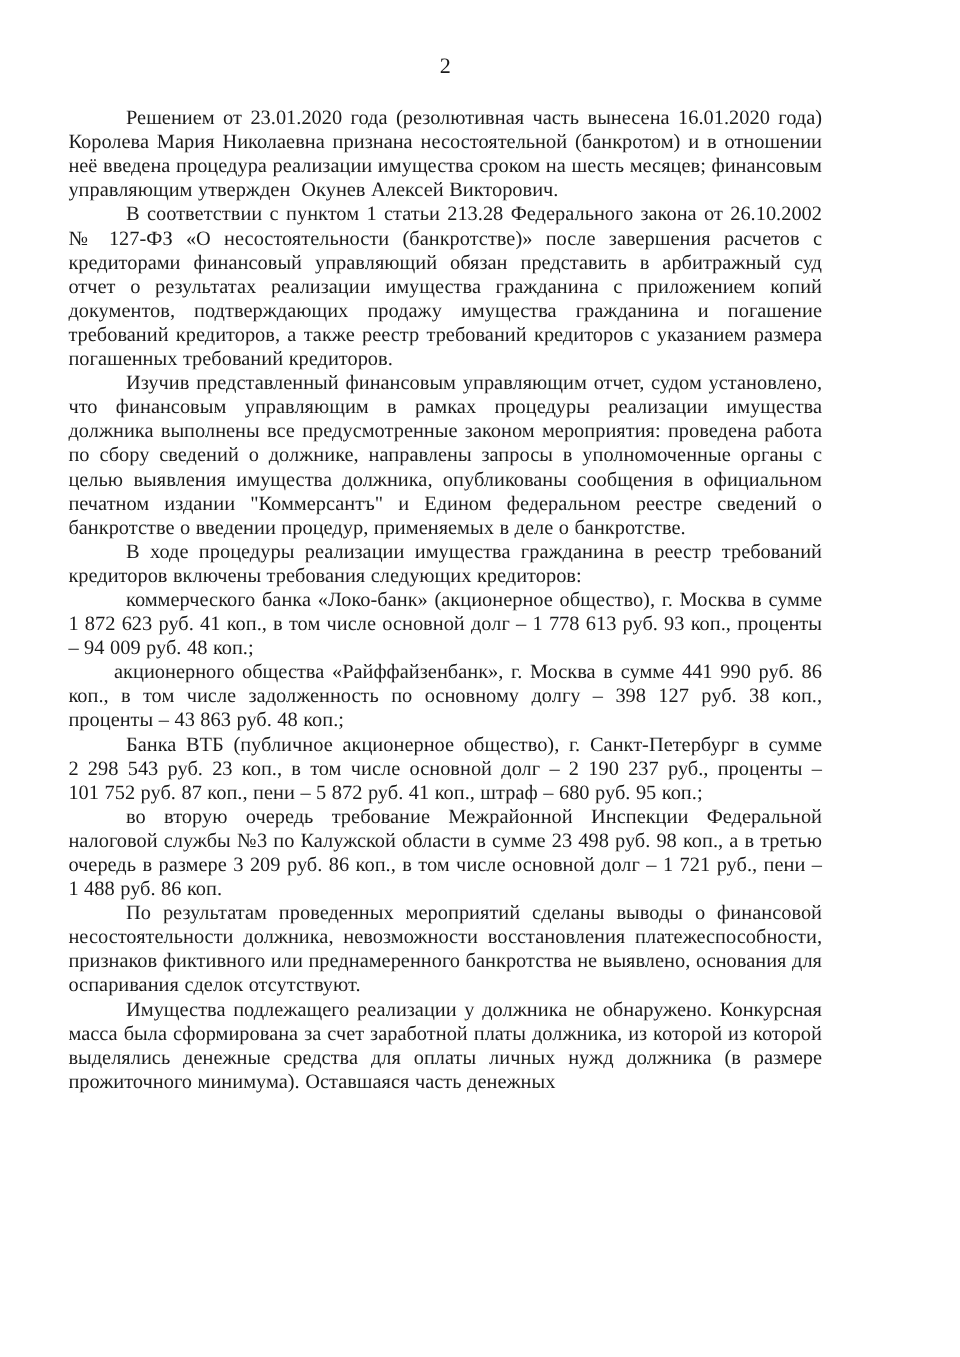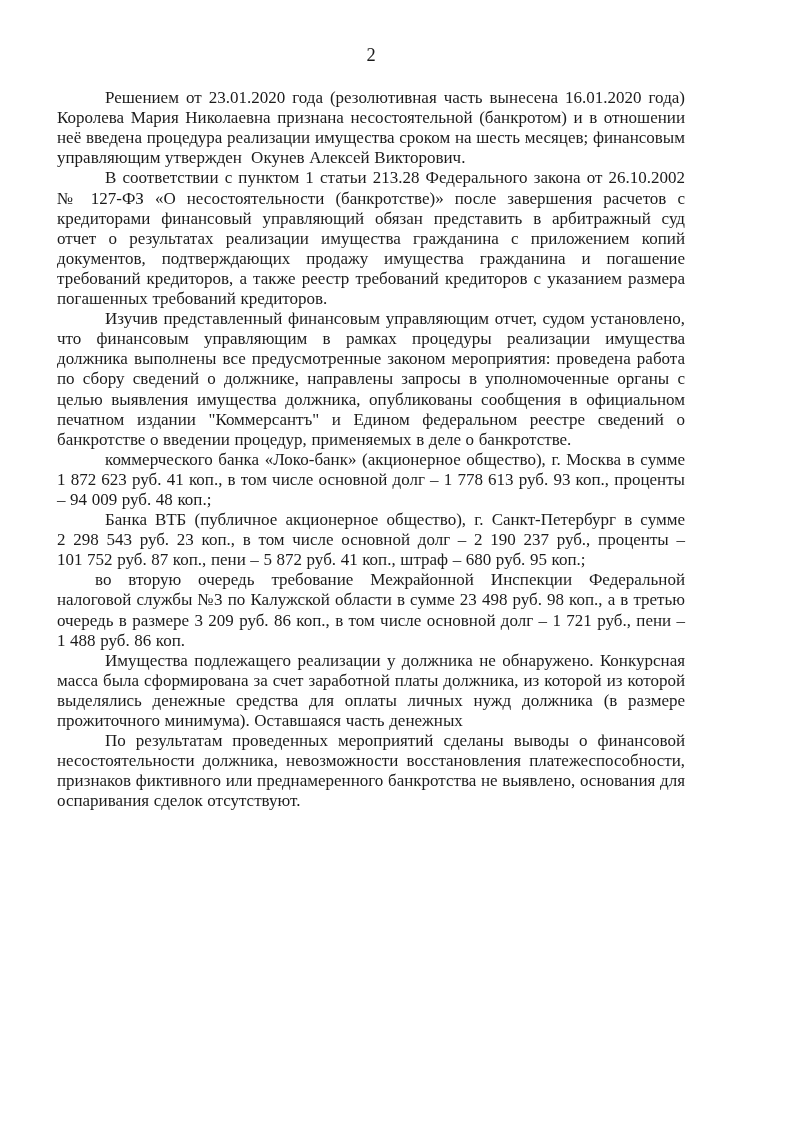--- a/index.html
+++ b/index.html
@@ -44,19 +44,21 @@
 </head>
 <body>
 
 <div class="page">
   <div class="page-number">2</div>
 
   <div class="content">
     <p>Решением от 23.01.2020 года (резолютивная часть вынесена 16.01.2020 года) Королева Мария Николаевна признана несостоятельной (банкротом) и в отношении неё введена процедура реализации имущества сроком на шесть месяцев; финансовым управляющим утвержден &nbsp;Окунев Алексей Викторович.</p>
     <p>В соответствии с пунктом 1 статьи 213.28 Федерального закона от 26.10.2002 № 127-ФЗ «О несостоятельности (банкротстве)» после завершения расчетов с кредиторами финансовый управляющий обязан представить в арбитражный суд отчет о результатах реализации имущества гражданина с приложением копий документов, подтверждающих продажу имущества гражданина и погашение требований кредиторов, а также реестр требований кредиторов с указанием размера погашенных требований кредиторов.</p>
     <p>Изучив представленный финансовым управляющим отчет, судом установлено, что финансовым управляющим в рамках процедуры реализации имущества должника выполнены все предусмотренные законом мероприятия: проведена работа по сбору сведений о должнике, направлены запросы в уполномоченные органы с целью выявления имущества должника, опубликованы сообщения в официальном печатном издании "Коммерсантъ" и Едином федеральном реестре сведений о банкротстве о введении процедур, применяемых в деле о банкротстве.</p>
+    <p>В ходе процедуры реализации имущества гражданина в реестр требований кредиторов включены требования следующих кредиторов:</p>
     <p>коммерческого банка «Локо-банк» (акционерное общество), г. Москва в сумме 1&nbsp;872&nbsp;623 руб. 41 коп., в том числе основной долг – 1&nbsp;778&nbsp;613 руб. 93 коп., проценты – 94&nbsp;009 руб. 48 коп.;</p>
+    <p>акционерного общества «Райффайзенбанк», г. Москва в сумме 441&nbsp;990 руб. 86 коп., в том числе задолженность по основному долгу – 398&nbsp;127 руб. 38 коп., проценты – 43&nbsp;863 руб. 48 коп.;</p>
     <p>Банка ВТБ (публичное акционерное общество), г. Санкт-Петербург в сумме 2&nbsp;298&nbsp;543 руб. 23 коп., в том числе основной долг – 2&nbsp;190&nbsp;237 руб., проценты – 101&nbsp;752 руб. 87 коп., пени – 5&nbsp;872 руб. 41 коп., штраф – 680 руб. 95 коп.;</p>
     <p>во вторую очередь требование Межрайонной Инспекции Федеральной налоговой службы №3 по Калужской области в сумме 23&nbsp;498 руб. 98 коп., а в третью очередь в размере 3&nbsp;209 руб. 86 коп., в том числе основной долг – 1&nbsp;721 руб., пени – 1&nbsp;488 руб. 86 коп.</p>
+    <p>По результатам проведенных мероприятий сделаны выводы о финансовой несостоятельности должника, невозможности восстановления платежеспособности, признаков фиктивного или преднамеренного банкротства не выявлено, основания для оспаривания сделок отсутствуют.</p>
     <p>Имущества подлежащего реализации у должника не обнаружено. Конкурсная масса была сформирована за счет заработной платы должника, из которой из которой выделялись денежные средства для оплаты личных нужд должника (в размере прожиточного минимума). Оставшаяся часть денежных</p>
-    <p>По результатам проведенных мероприятий сделаны выводы о финансовой несостоятельности должника, невозможности восстановления платежеспособности, признаков фиктивного или преднамеренного банкротства не выявлено, основания для оспаривания сделок отсутствуют.</p>
   </div>
 </div>
 
 </body></html>

